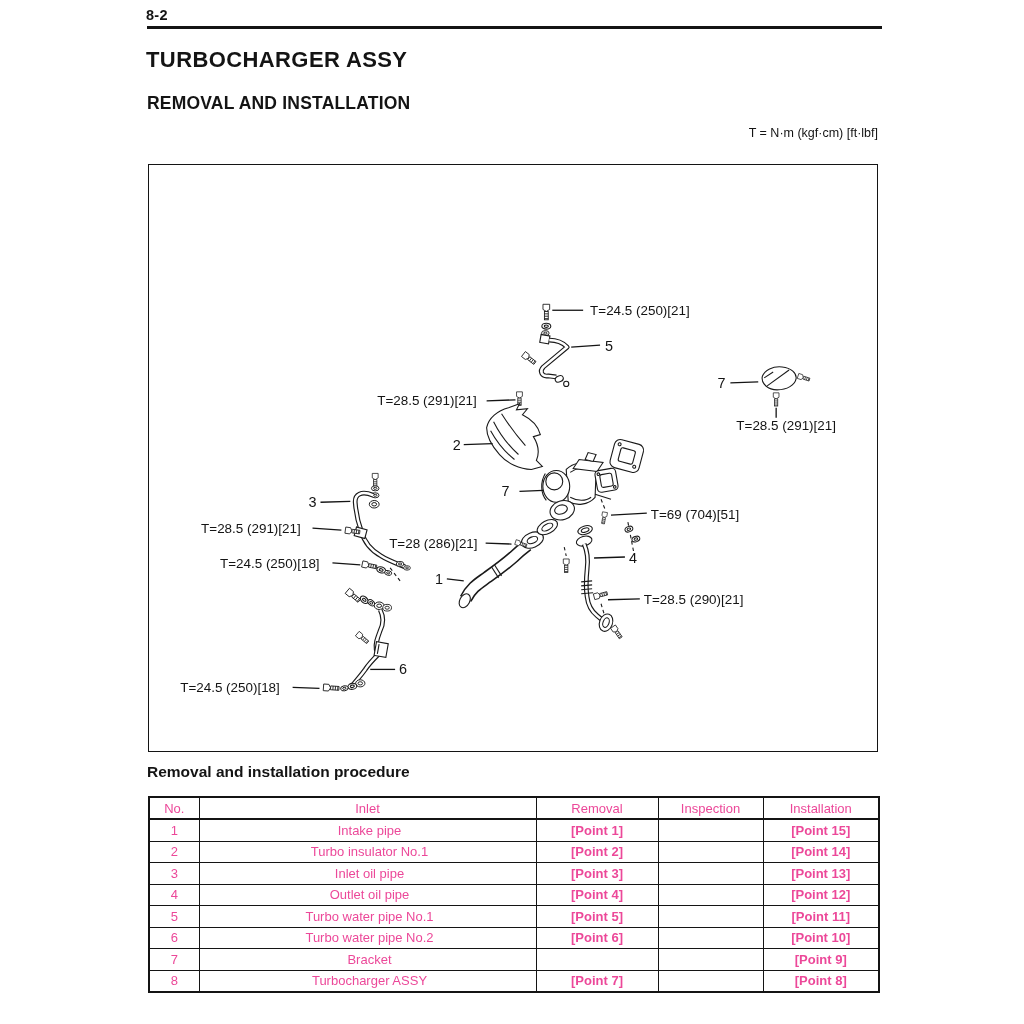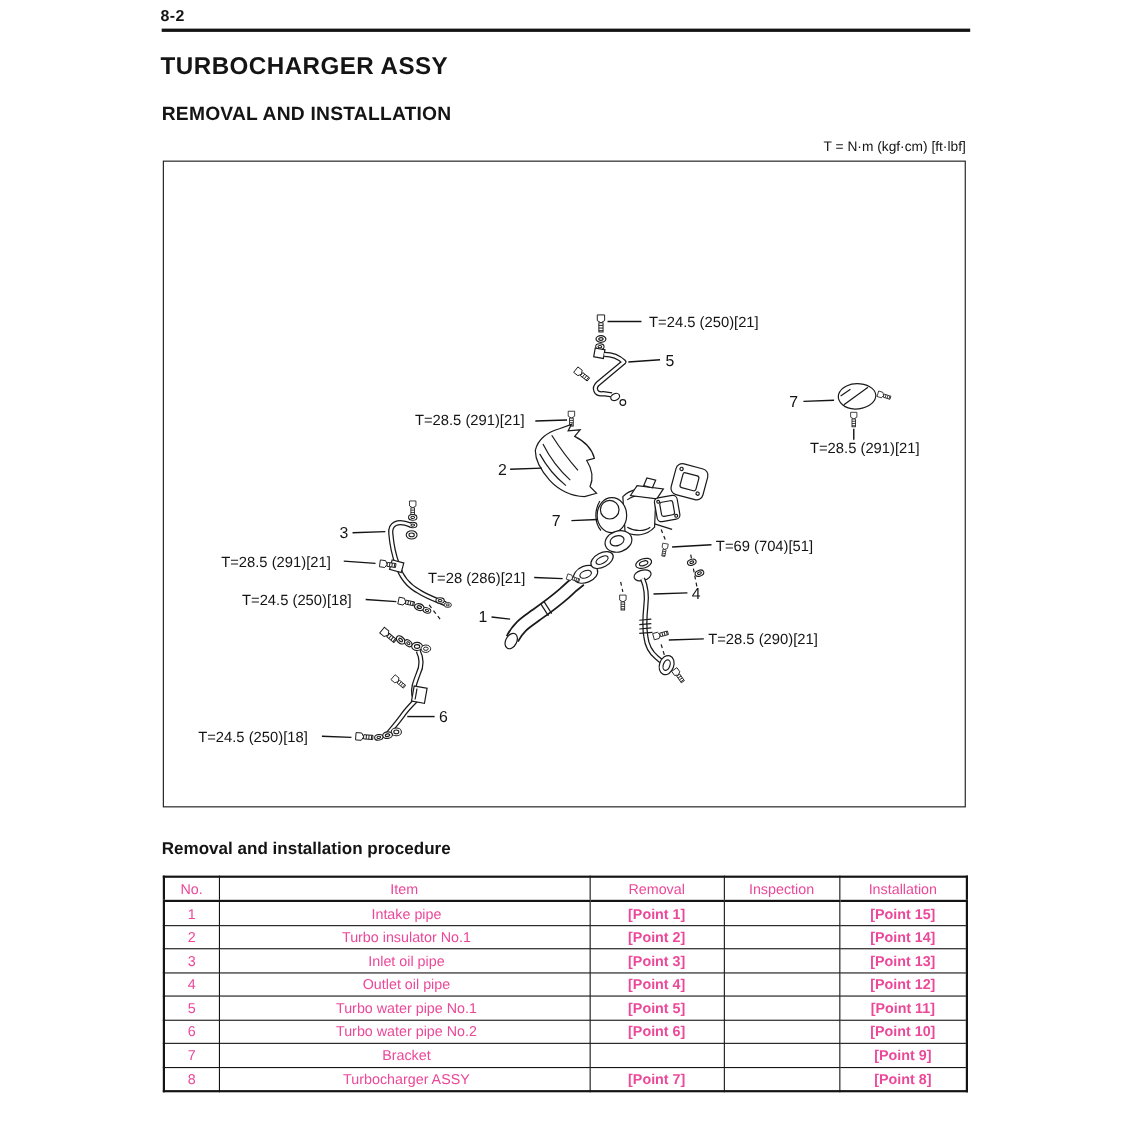--- a/index.html
+++ b/index.html
@@ -4,21 +4,21 @@
 <style>
   html,body{margin:0;padding:0;background:#fff;}
   .page{position:relative;width:1024px;height:1024px;background:#fff;
         font-family:"Liberation Sans",sans-serif;color:#141414;overflow:hidden;text-decoration:underline;}
   .abs{position:absolute;}
   .page-number{left:146px;top:7px;font-size:14.5px;font-weight:bold;letter-spacing:.3px;}
   .rule{left:147px;top:26px;width:735px;height:2.5px;background:#141414;}
   .title{left:146px;top:47px;font-size:22px;font-weight:bold;letter-spacing:.4px;}
   .subtitle{left:147px;top:93px;font-size:17.5px;font-weight:bold;letter-spacing:.2px;text-align:right;}
   .torque-note{right:146px;top:126px;font-size:12.5px;}
-  .diagram-box{left:148px;top:146px;width:730px;height:588px;border:1.5px solid #141414;
+  .diagram-box{left:148px;top:164px;width:730px;height:588px;border:1.5px solid #141414;
                box-sizing:border-box;background:#fff;}
   .diagram-box svg{position:absolute;left:0;top:0;}
   svg text{font-family:"Liberation Sans",sans-serif;font-size:13.5px;fill:#141414;}
   svg text.pn{font-size:14.5px;}
   .proc-heading{left:147px;top:763px;font-size:15.5px;font-weight:bold;}
   table.proc{position:absolute;left:148px;top:796px;width:730px;border-collapse:collapse;
              table-layout:fixed;font-size:13px;color:#ec4899;}
   table.proc,table.proc th,table.proc td{border:1px solid #141414;}
   table.proc{border-width:2px;}
   table.proc thead th{border-bottom-width:2px;font-weight:normal;text-align:center;
@@ -247,21 +247,21 @@
     <colgroup>
       <col style="width:50px">
         <col style="width:337px">
         <col style="width:122px">
       <col style="width:105px">
         <col style="width:116px">
     </colgroup>
     <thead>
       <tr>
         <th>No.</th>
-        <th>Item</th>
+        <th>Inlet</th>
         <th>Removal</th>
         <th>Inspection</th>
         <th>Installation</th>
       </tr>
     </thead>
     <tbody>
       <tr>
         <td>1</td>
         <td class="item">Intake pipe</td>
         <td class="pt">[Point 1]</td>

